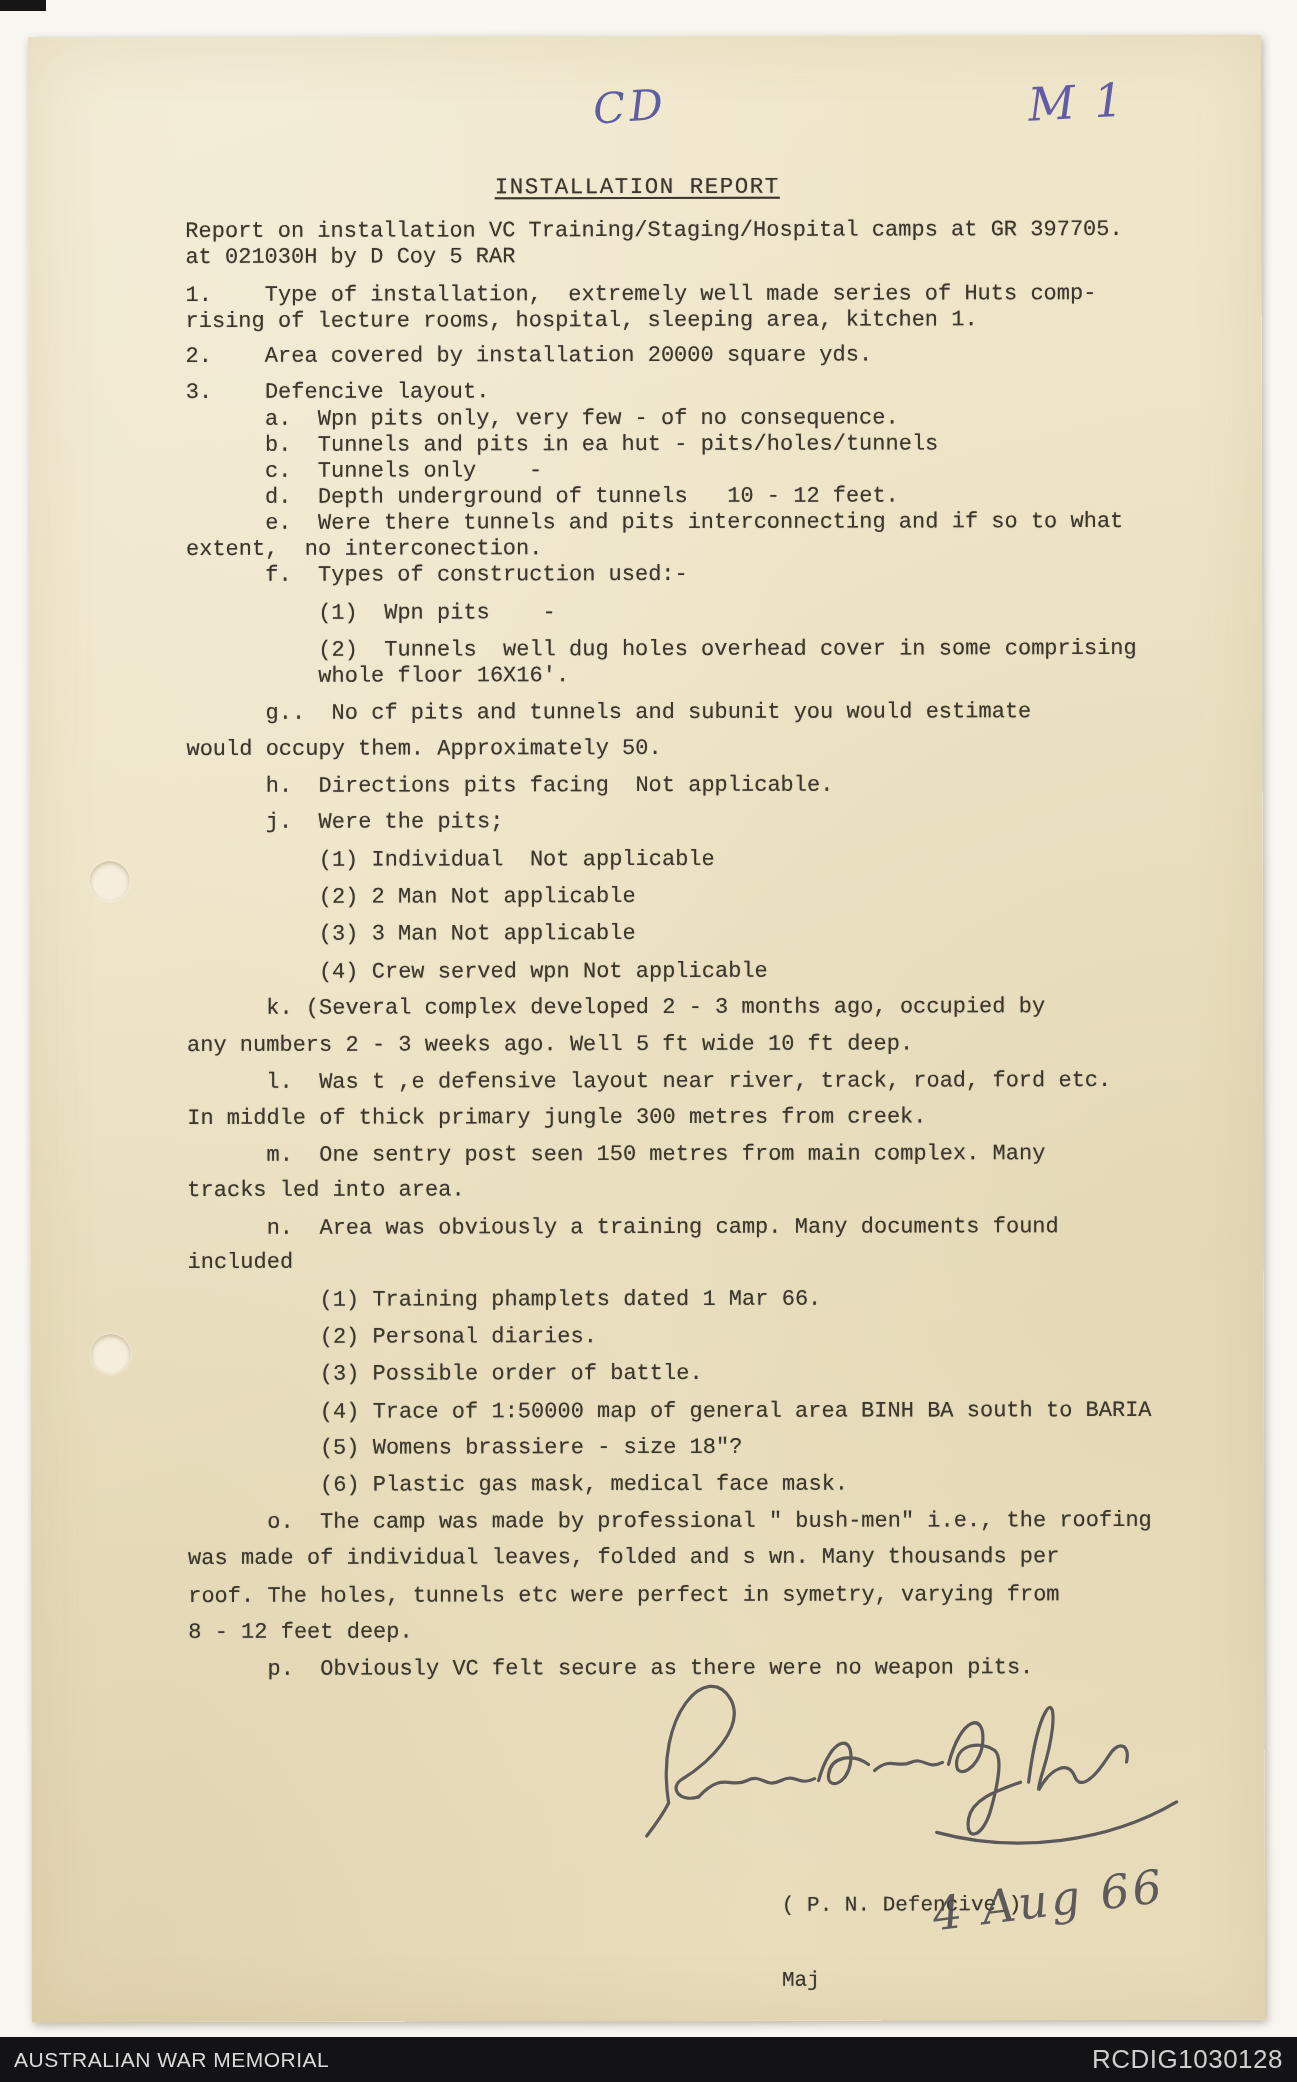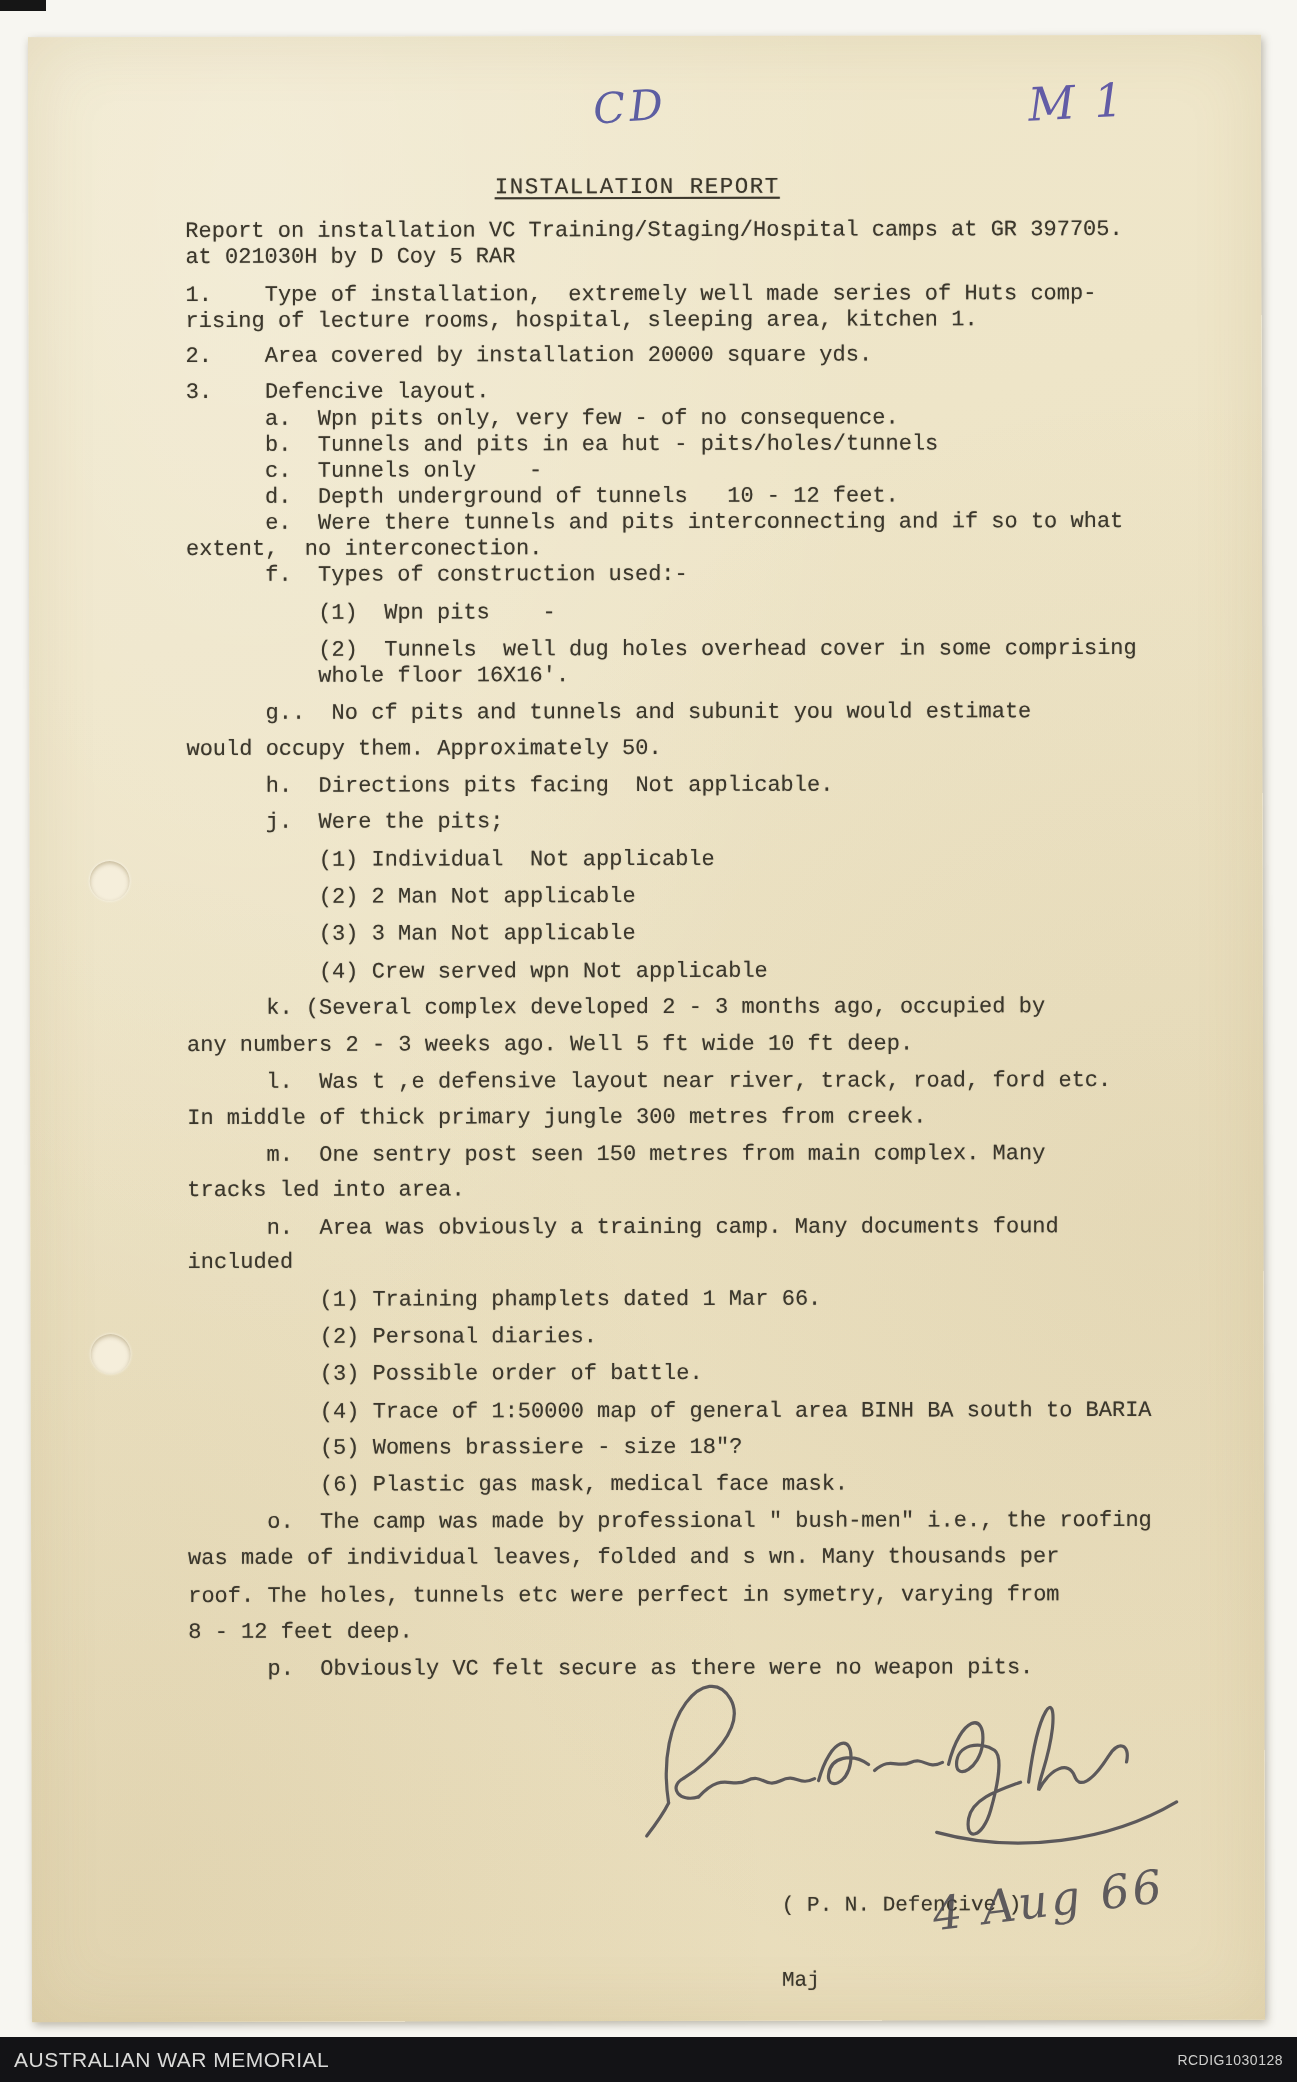--- a/index.html
+++ b/index.html
@@ -59,21 +59,21 @@
     position:absolute;left:900px;top:1838px;font-size:46px;color:#4b4950;
     transform:rotate(-7deg);opacity:0.88;letter-spacing:3px;
   }
   .footer-bar{
     position:absolute;left:0;top:2037px;width:1297px;height:45px;
     background:#131316;display:flex;align-items:center;justify-content:space-between;
     font-family:"Liberation Sans","DejaVu Sans",sans-serif;
     padding:16px 14px;box-sizing:border-box;
   }
   .footer-left{color:#dadad8;font-size:21px;letter-spacing:0.5px;}
-  .footer-right{color:#cfcfcd;font-size:14px;letter-spacing:0.5px;}
+  .footer-right{color:#cfcfcd;font-size:26px;letter-spacing:0.5px;}
 </style>
 </head>
 <body>
 
 <div class="scan-artifact-top"></div>
 
 <div class="paper">
 
   <div class="ann-cd hand">CD</div>
 

